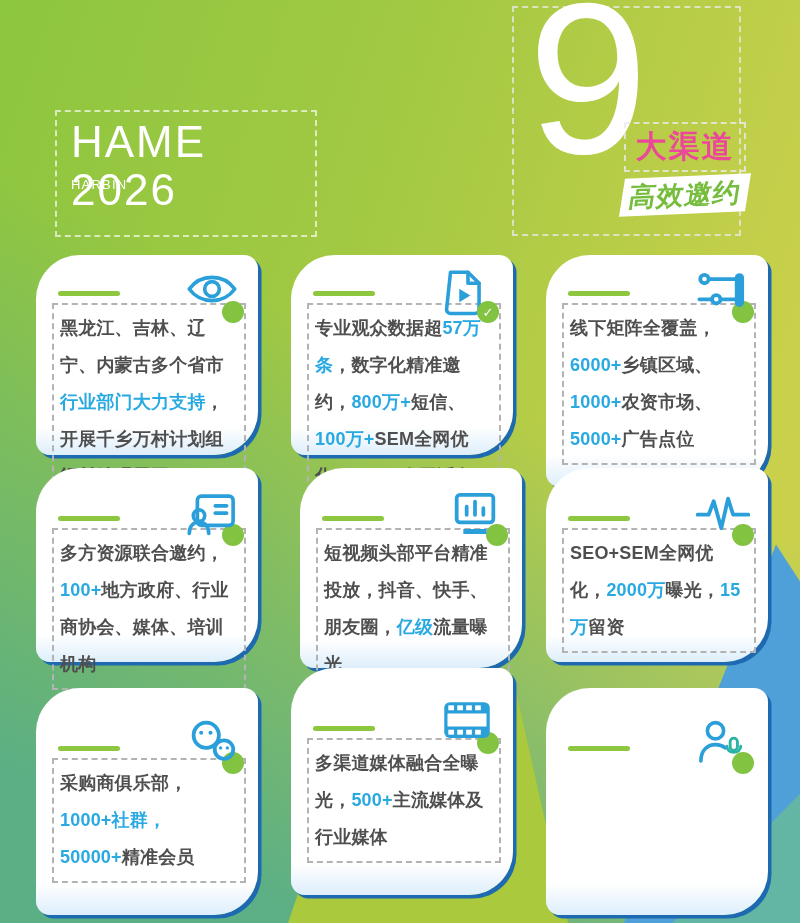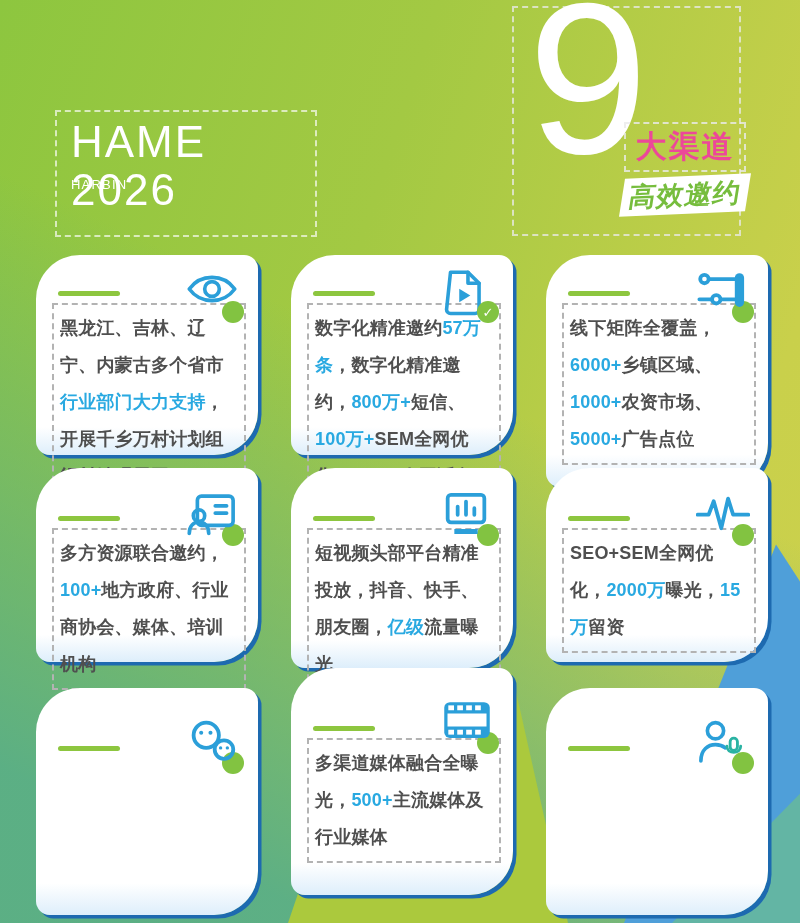--- a/index.html
+++ b/index.html
@@ -43,21 +43,21 @@
 
   
   .card { position:absolute; width:222px;
           background:linear-gradient(180deg,#ffffff 86%,#ddeefb 100%);
           border-radius:44px 14px 44px 14px;
           box-shadow:3.5px 3.5px 0 0 #1d6ab0; }
   .c1 { left:36px;  top:255px; height:200px; }
   .c2 { left:291px; top:255px; height:200px; }
   .c3 { left:546px; top:255px; height:232px; }
   .c4 { left:36px;  top:468px; height:194px; }
-  .c5 { left:291px; top:468px; height:200px; }
+  .c5 { left:300px; top:468px; height:200px; }
   .c6 { left:546px; top:468px; height:194px;padding-left:21px; }
   .c7 { left:36px;  top:688px; height:227px; }
   .c8 { left:291px; top:668px; height:227px; }
   .c9 { left:546px; top:688px; height:227px; }
 
   .accent-line { position:absolute; left:22px; width:62px; height:5px; border-radius:3px;
                  background:#8dc63f; }
   .row1 .accent-line { top:36px; } .row2 .accent-line { top:48px; } .row3 .accent-line { top:58px; }
 
   .icon-wrap { position:absolute; right:16px; width:56px; height:54px; }
@@ -121,21 +121,21 @@
   <div class="card c2 row1">
     <div class="accent-line"></div>
     <div class="icon-wrap">
       <svg width="46" height="50" viewBox="0 0 58 60">
         <path class="st" d="M12 5 h22 l14 14 v33 a5 5 0 0 1 -5 5 h-31 a5 5 0 0 1 -5 -5 z"></path>
         <path class="st" d="M34 5 v14 h14"></path>
         <path class="fl" d="M23 26 l14 8.5 -14 8.5 z"></path>
       </svg>
       <div class="badge-dot badge-front">✓</div>
     </div>
-    <div class="seg-box"><span class="seg">数字化精准邀约</span><span class="seg blue">57万条</span><span class="seg">，数字化精准邀约，</span><span class="seg blue">800万+</span><span class="seg">短信、</span><span class="seg blue">100万+</span><span class="seg">SEM全网优化、</span><span class="seg blue">20万+</span><span class="seg">人工话务</span></div>
+    <div class="seg-box"><span class="seg">专业观众数据超</span><span class="seg blue">57万条</span><span class="seg">，数字化精准邀约，</span><span class="seg blue">800万+</span><span class="seg">短信、</span><span class="seg blue">100万+</span><span class="seg">SEM全网优化、</span><span class="seg blue">20万+</span><span class="seg">人工话务</span></div>
   </div>
 
   <div class="card c3 row1">
     <div class="accent-line"></div>
     <div class="icon-wrap">
       <svg width="54" height="46" viewBox="0 0 64 52">
         <rect class="fl" x="46" y="6" width="11" height="40" rx="5.5"></rect>
         <circle class="st" cx="10" cy="13" r="5"></circle>
         <path class="st" d="M16 13 H54"></path>
         <circle class="st" cx="24" cy="37" r="5"></circle>
@@ -190,20 +190,21 @@
       <svg width="54" height="48" viewBox="0 0 64 56">
         <circle class="st" cx="24" cy="20" r="15"></circle>
         <circle class="fl" cx="18" cy="17" r="2.4"></circle>
         <circle class="fl" cx="29" cy="17" r="2.4"></circle>
         <circle class="st" cx="45" cy="37" r="11"></circle>
         <circle class="fl" cx="41" cy="35" r="2"></circle>
         <circle class="fl" cx="49" cy="35" r="2"></circle>
       </svg>
       <div class="badge-dot"></div>
     </div>
+    <div class="seg-box"><span class="seg">采购商俱乐部，</span><span class="seg blue">1000+社群，50000+</span><span class="seg">精准会员</span></div>
   </div>
 
   <div class="card c8 row3">
     <div class="accent-line"></div>
     <div class="icon-wrap">
       <svg width="52" height="44" viewBox="0 0 64 52">
         <rect class="fl" x="4" y="4" width="56" height="44" rx="7"></rect>
         <rect x="8" y="18" width="48" height="16" fill="#fff"></rect>
         <g fill="#fff">
           <rect x="9" y="8" width="7" height="6"></rect>

